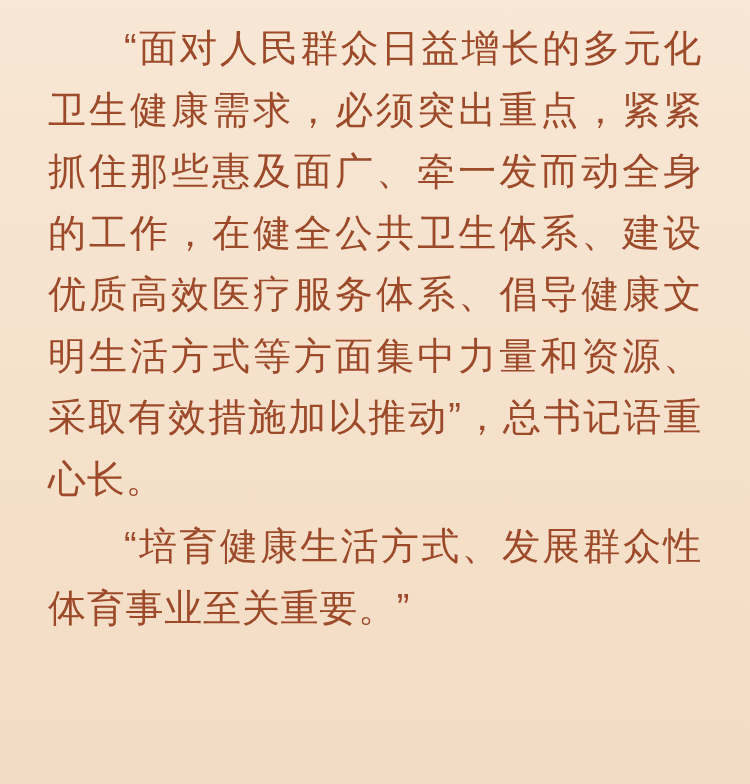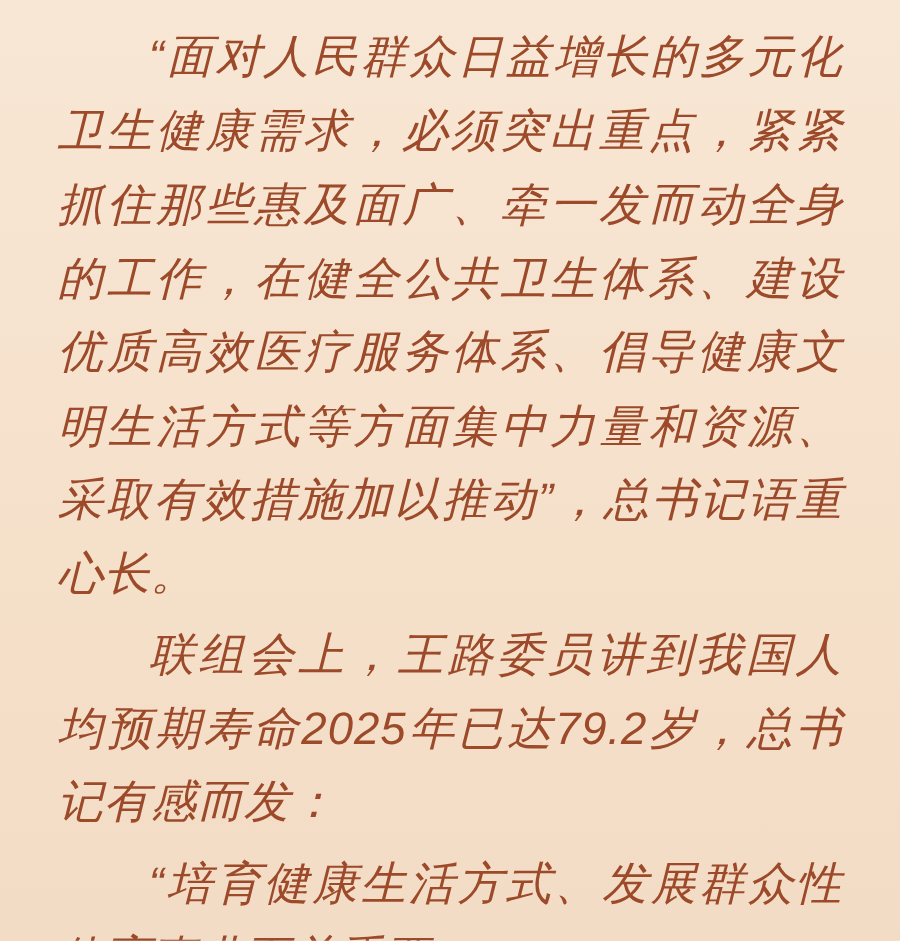--- a/index.html
+++ b/index.html
@@ -24,26 +24,24 @@
     margin: 0 0 6px 0;
     text-indent: 2em;
     font-size: 38px;
     line-height: 1.62;
     letter-spacing: 0.02em;
     color: #9c4a2a;
     font-family: "Liberation Sans", sans-serif;
     text-align: justify;
     text-justify: inter-ideograph;
     font-weight: 400;
-    font-style: italic;
   }
   .para:last-child {
     margin-bottom: 0;
   }
 </style>
 </head>
 <body>
 
 <div id="article">
   <p class="para">“面对人民群众日益增长的多元化卫生健康需求，必须突出重点，紧紧抓住那些惠及面广、牵一发而动全身的工作，在健全公共卫生体系、建设优质高效医疗服务体系、倡导健康文明生活方式等方面集中力量和资源、采取有效措施加以推动”，总书记语重心长。</p>
-  <p class="para">联组会上，王路委员讲到我国人均预期寿命2025年已达79.2岁，总书记有感而发：</p>
   <p class="para">“培育健康生活方式、发展群众性体育事业至关重要。”</p>
 </div>
 
 </body></html>

